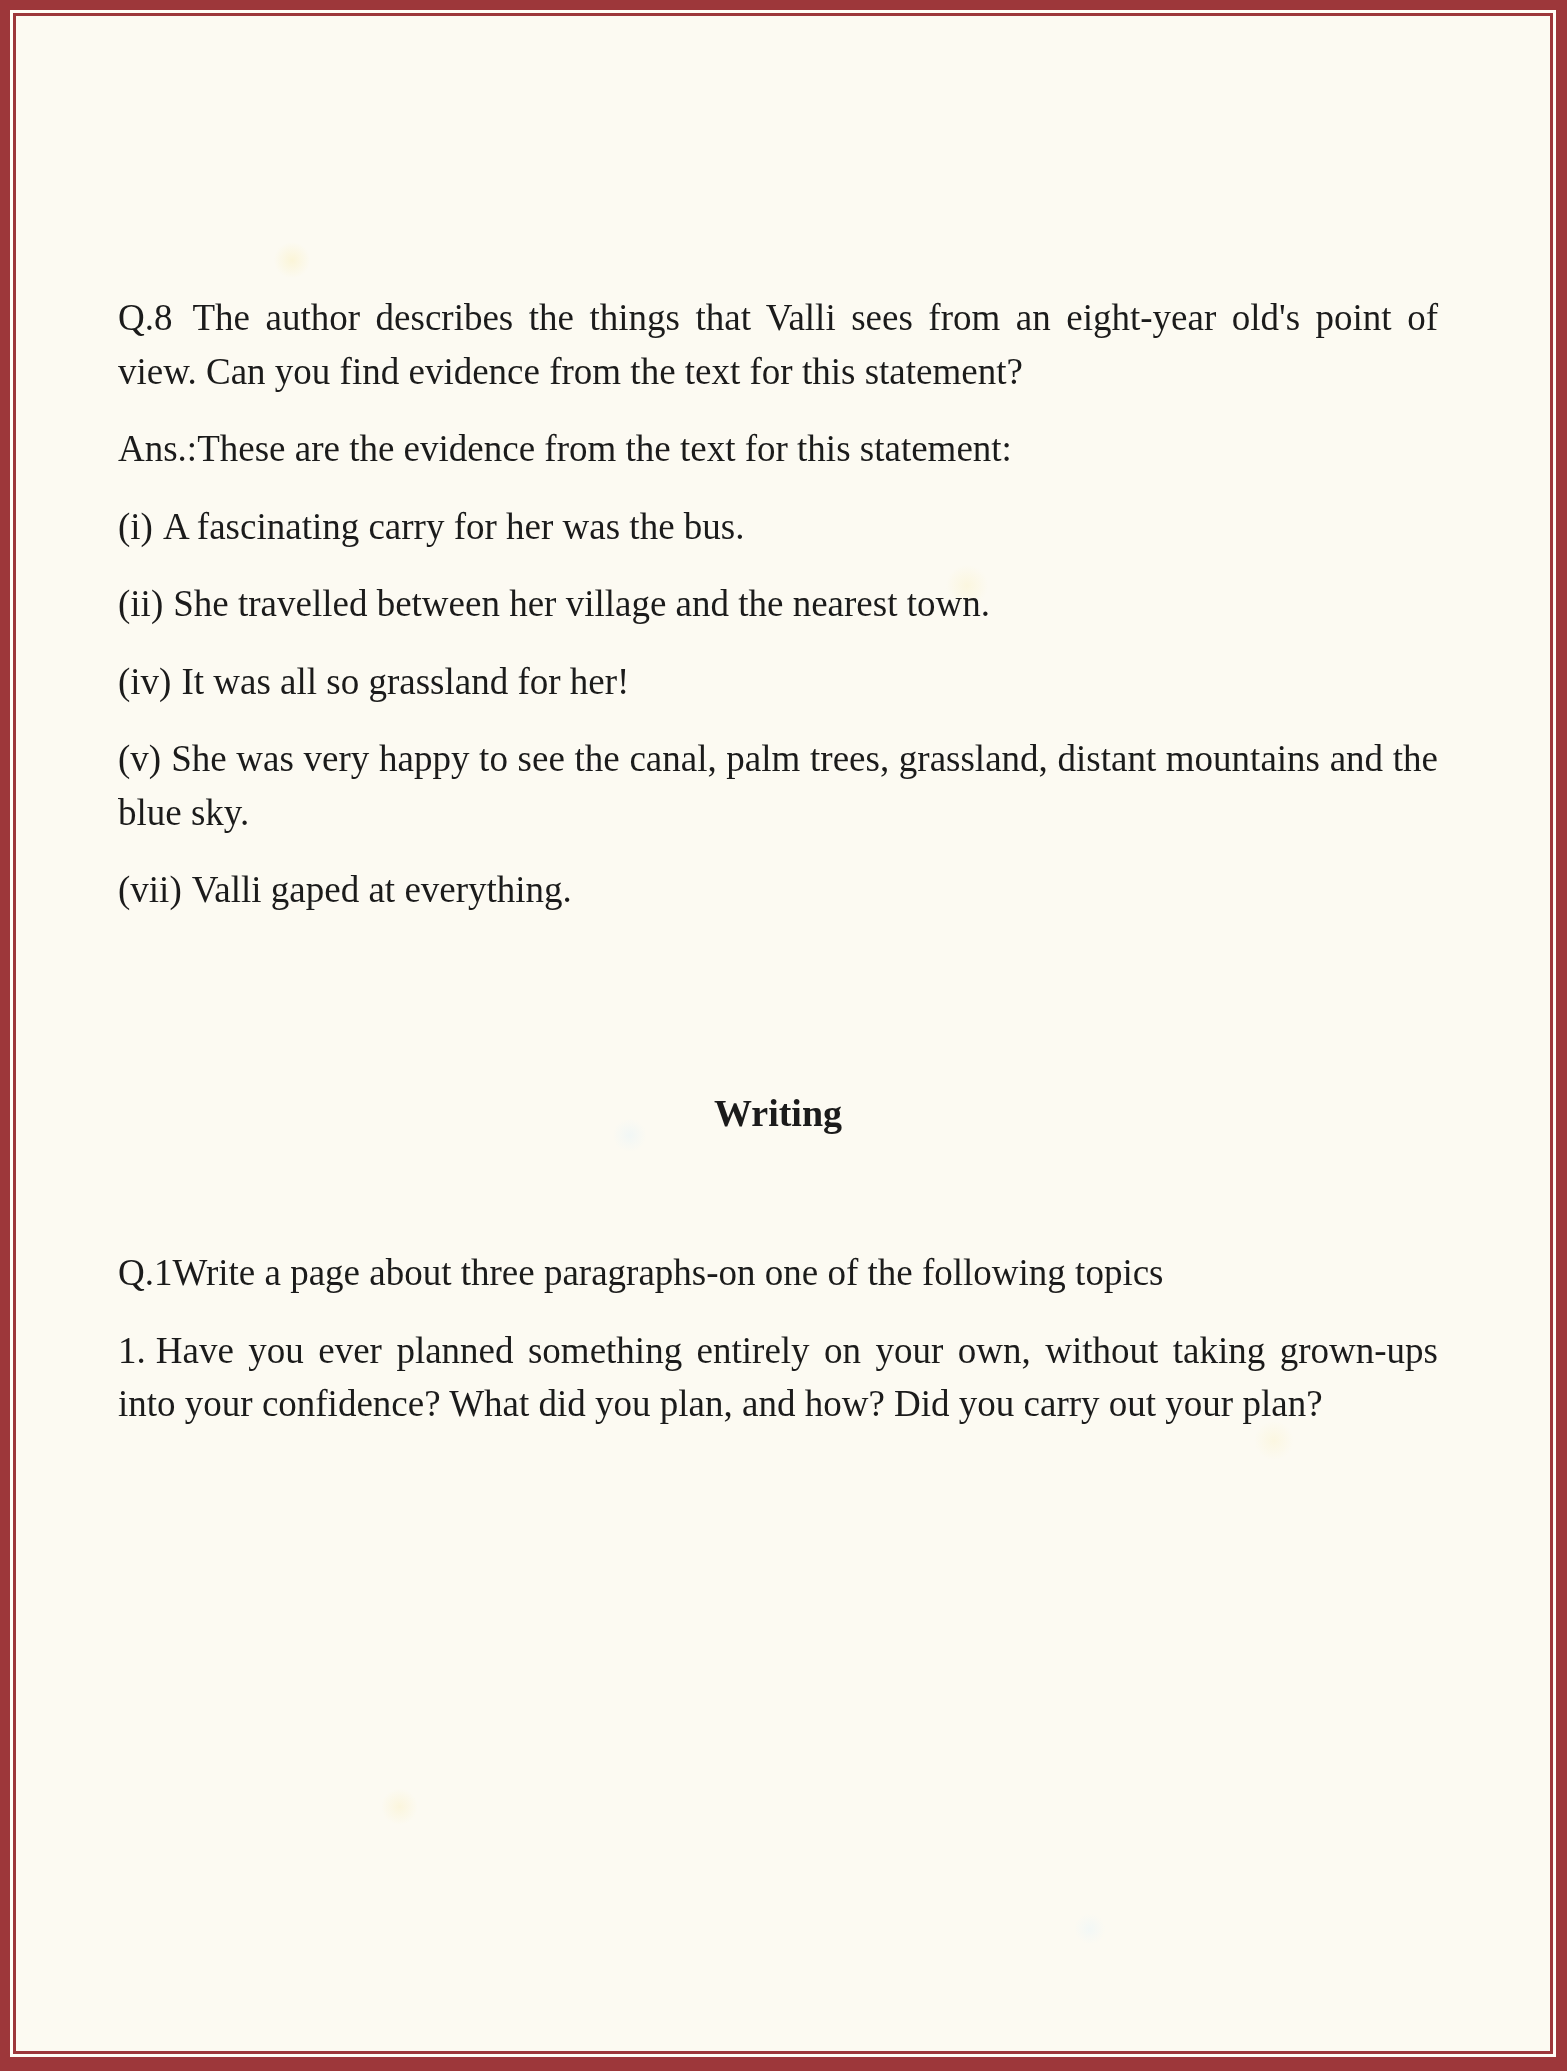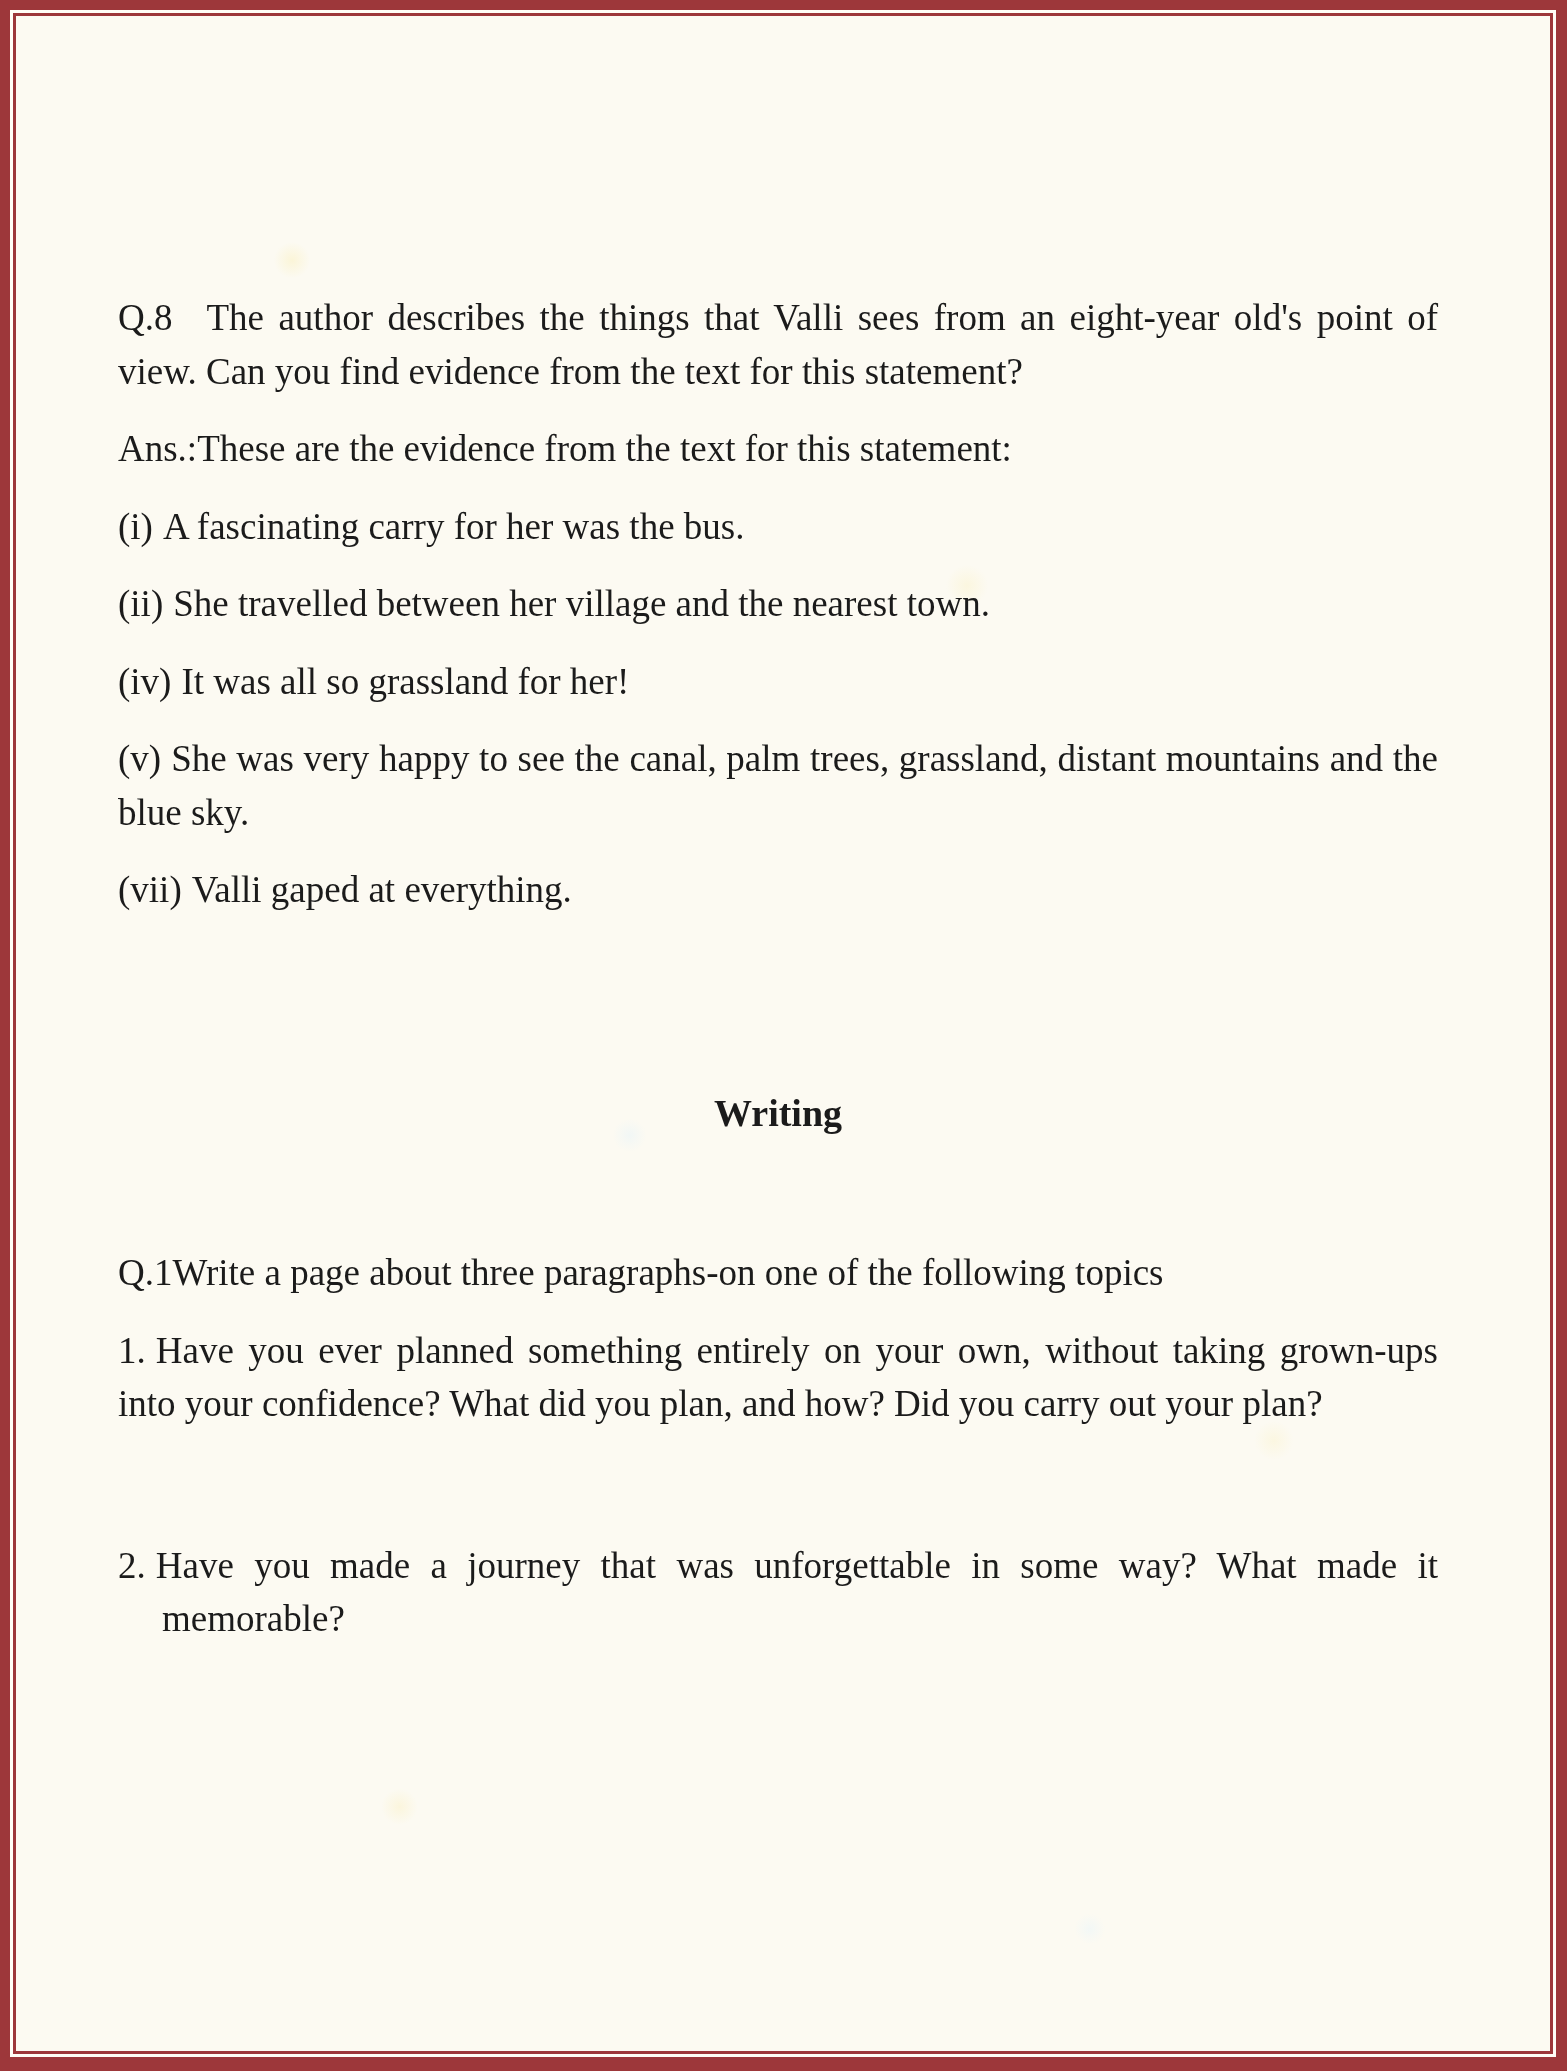--- a/index.html
+++ b/index.html
@@ -48,21 +48,21 @@
     padding: 275px 112px 0 102px;
     color: #1b1b1b;
     font-size: 37px;
     line-height: 53.5px;
   }
   p {
     margin: 0 0 24px 0;
     text-align: justify;
   }
   .q-label {
-    margin-right: 34px;
+    margin-right: 20px;
   }
   .ans-label {
   }
   .marker {
     margin-right: 10px;
   }
   .section-heading {
     font-weight: bold;
     font-size: 38px;
     margin: 170px 0 0 0;
@@ -106,18 +106,17 @@
 
 
         <p><span class="marker">(vii)</span><span>Valli gaped at everything.</span></p>
 
         <p class="section-heading">Writing</p>
 
         <p class="q1-para"><span class="ans-label">Q.1</span><span>Write a page about three paragraphs-on one of the following topics</span></p>
 
         <p class="topic-1"><span class="topic-number">1.</span><span>Have you ever planned something entirely on your own, without taking grown-ups into your confidence? What did you plan, and how? Did you carry out your plan?</span></p>
 
-        <p class="topic-2"><span class="topic-number">2.</span><span>Have you made a journey that was unforgettable in some way? What made it memorable?</span></p>
 
       </div>
     </div>
   </div>
 </div>
 
 </body></html>

